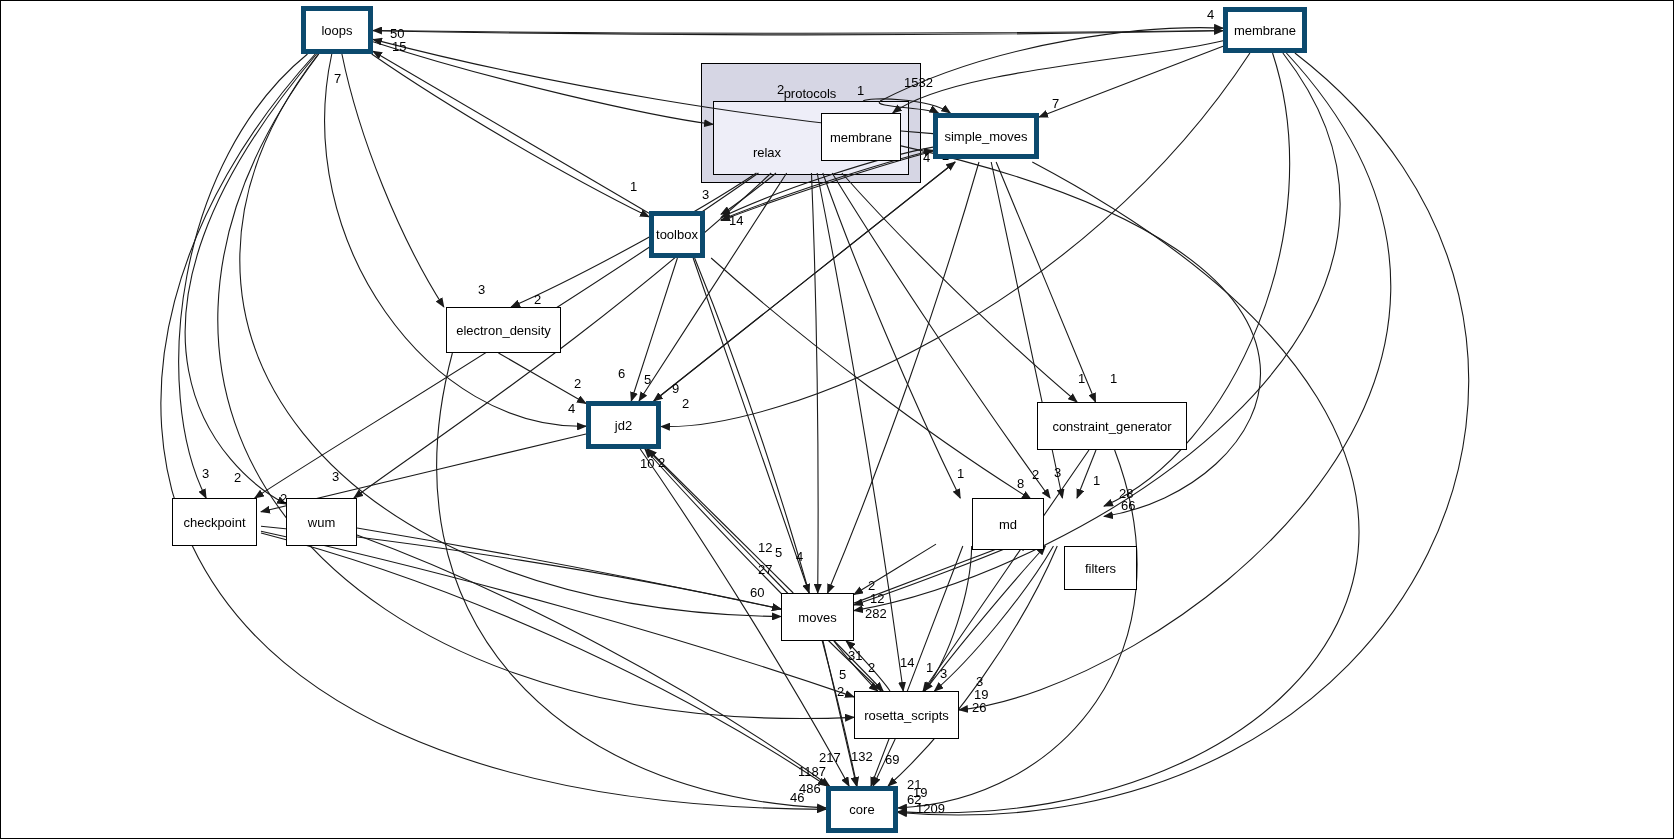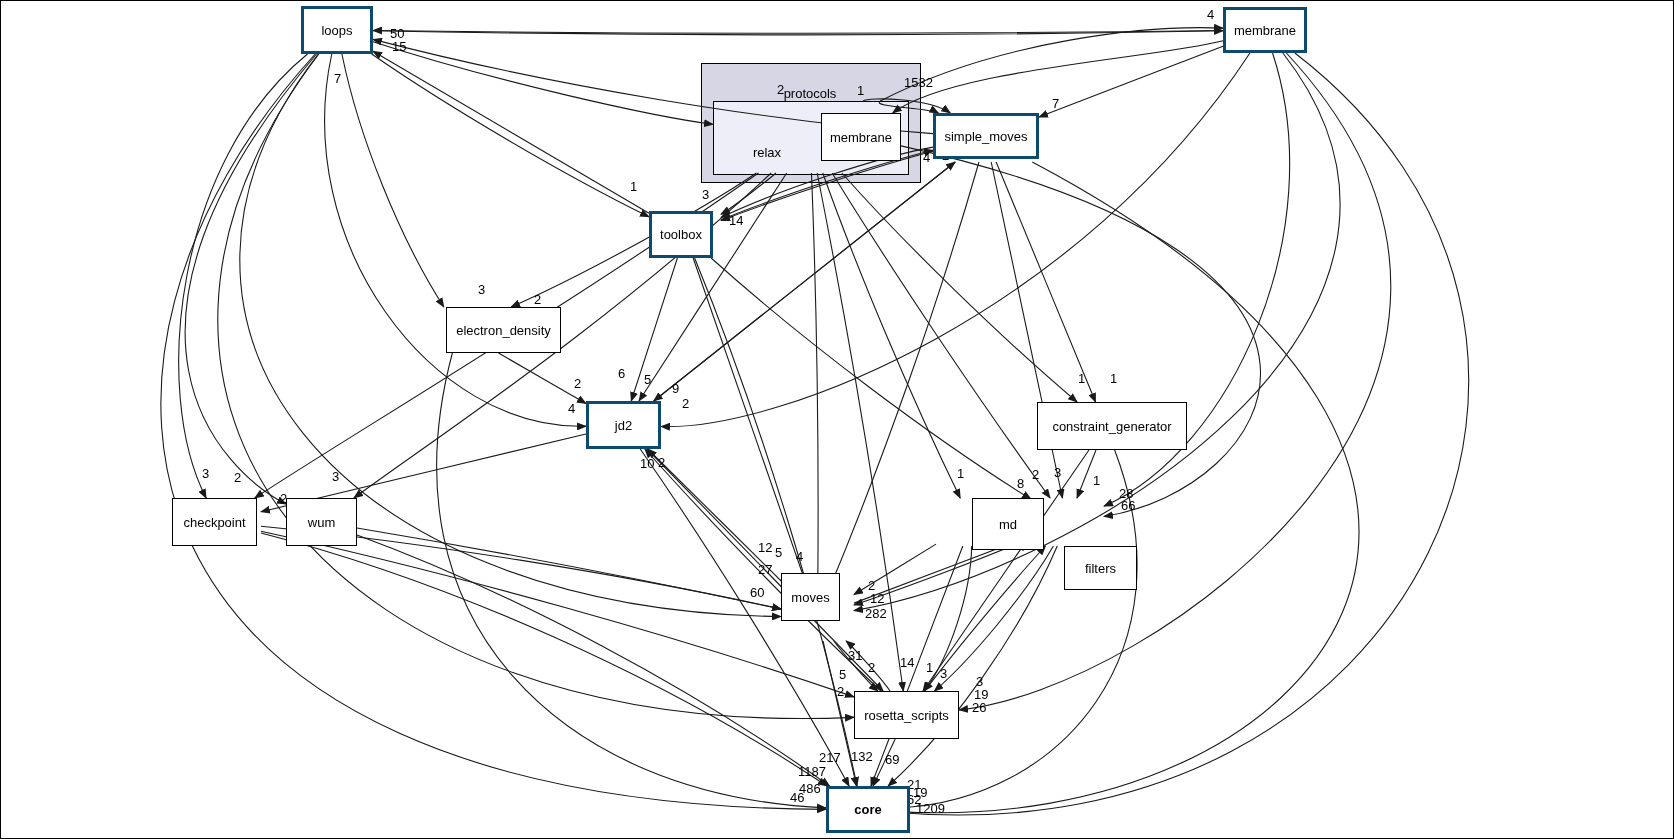--- a/index.html
+++ b/index.html
@@ -33,21 +33,21 @@
   .node{
     position:absolute;
     background:#ffffff;
     border:1px solid #000;
     display:flex;align-items:center;justify-content:center;
     font-size:13px;color:#000;
     z-index:3;
     box-sizing:border-box;
     white-space:nowrap;
   }
-  .node.red{border:3px solid #0c4a6e;}
+  .node.red{border:5px solid #0c4a6e;}
   .edge-label{
     font-size:13px;
     fill:#000;
     paint-order:stroke;
   }
 </style>
 </head>
 <body>
 
 <div id="canvas">
@@ -212,21 +212,21 @@
   <div id="nodelayer">
       <div class="node red" style="left: 300px; top: 5px; width: 72px; height: 48px;">
         <span>loops</span>
       </div>
       <div class="node red" style="left: 1222px; top: 6px; width: 84px; height: 46px;">
         <span>membrane</span>
       </div>
       <div class="node red" style="left: 932px; top: 112px; width: 106px; height: 46px;">
         <span>simple_moves</span>
       </div>
-      <div class="node red" style="left: 648px; top: 210px; width: 64px; height: 47px;">
+      <div class="node red" style="left: 648px; top: 210px; width: 56px; height: 47px;">
         <span>toolbox</span>
       </div>
       <div class="node" style="left: 400px; top: 306px; width: 115px; height: 46px; margin-left: 45px;">
         <span>electron_density</span>
       </div>
       <div class="node red" style="left: 585px; top: 400px; width: 75px; height: 48px; text-align: center;">
         <span>jd2</span>
       </div>
       <div class="node" style="left: 1036px; top: 401px; width: 150px; height: 48px;">
         <span>constraint_generator</span>
@@ -236,26 +236,26 @@
       </div>
       <div class="node" style="left: 285px; top: 497px; width: 71px; height: 48px;">
         <span>wum</span>
       </div>
       <div class="node" style="left: 935px; top: 497px; width: 72px; height: 52px; margin-left: 36px;">
         <span>md</span>
       </div>
       <div class="node" style="left: 1063px; top: 497px; width: 73px; height: 44px; margin-top: 48px;">
         <span>filters</span>
       </div>
-      <div class="node" style="left: 780px; top: 572px; width: 59px; height: 48px;">
+      <div class="node" style="left: 780px; top: 592px; width: 73px; height: 48px;">
         <span>moves</span>
       </div>
       <div class="node" style="left: 853px; top: 690px; width: 105px; height: 48px;">
         <span>rosetta_scripts</span>
       </div>
-      <div class="node red" style="left: 825px; top: 785px; width: 84px; height: 47px; font-weight: bold;">
+      <div class="node red" style="left: 825px; top: 785px; width: 72px; height: 47px;">
         <span>core</span>
       </div>
       <div class="node" style="left: 820px; top: 112px; width: 80px; height: 48px;">
         <span>membrane</span>
       </div>
     </div>
 </div>
 
 </body></html>

